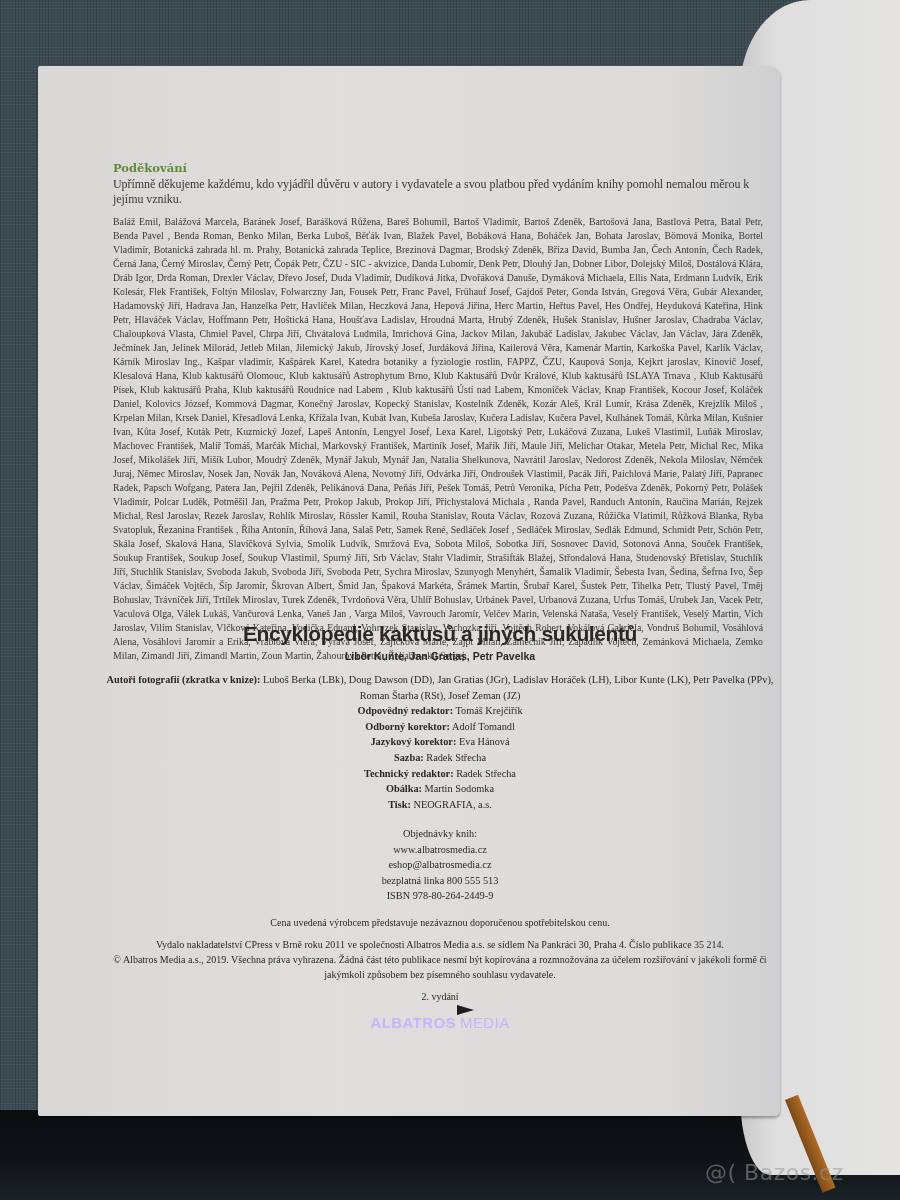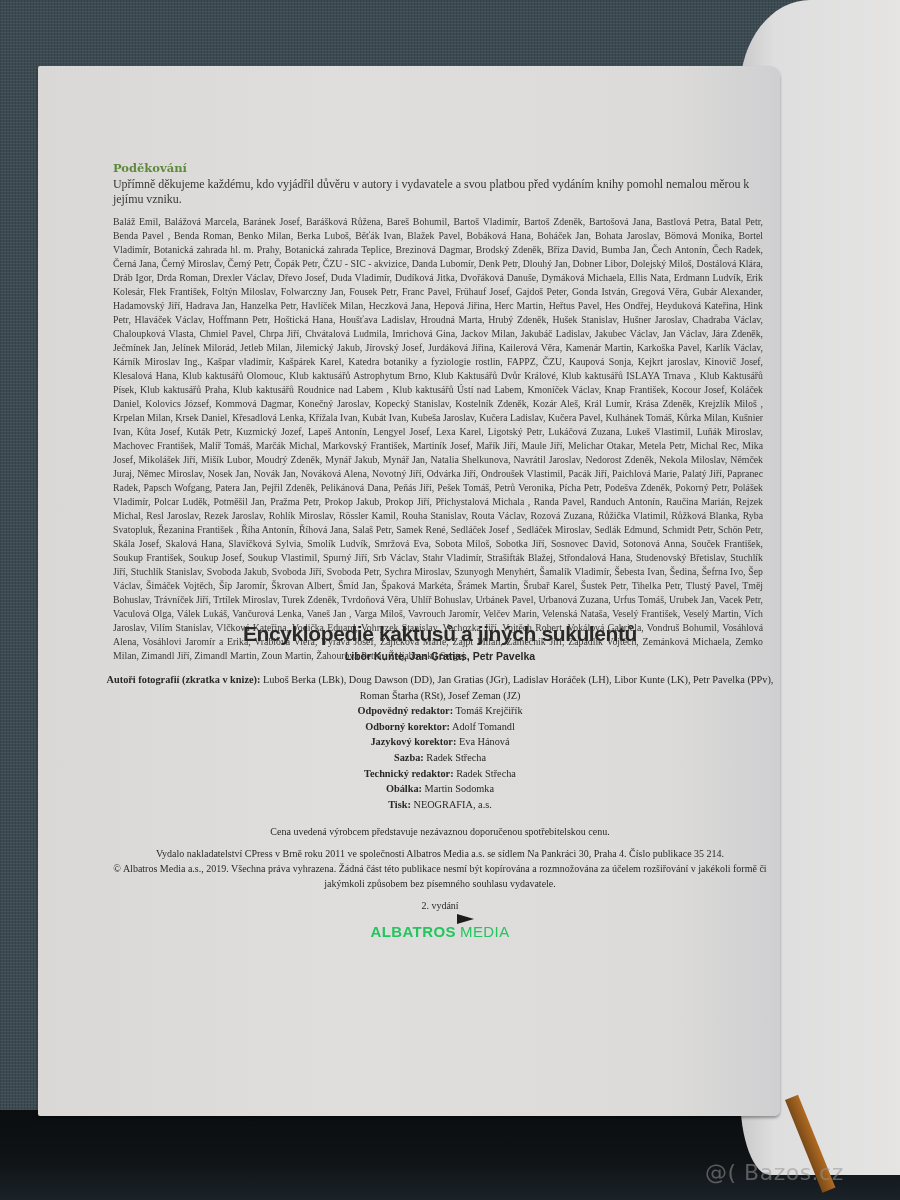--- a/index.html
+++ b/index.html
@@ -39,21 +39,21 @@
     .title-block { position: absolute; left: 100px; top: 620px; width: 680px; text-align: center; color: #2a2827; }
     .book-title { font-family: "Liberation Sans", sans-serif; font-weight: bold; font-size: 21px; letter-spacing: -0.4px; margin: 2px; }
     .authors { font-family: "Liberation Sans", sans-serif; font-weight: bold; font-size: 10.5px; margin: 4px 0 10px 0; text-align: center; }
     .credits { font-size: 10.3px; line-height: 15.6px; margin: 4px; }
     .credits b { font-weight: bold; }
     .credit-line { display: block; }
     .orders { margin-top: 14px; font-size: 10.3px; line-height: 15.4px; }
     .price-note { margin-top: 14px; font-size: 10px; text-align: center; }
     .publisher { margin-top: 9px; font-size: 10px; line-height: 15px; }
     .edition { margin-top: 9px; font-size: 10px; }
-    .logo { margin-top: 12px; display: inline-block; position: relative; font-family: "Liberation Sans", sans-serif; font-size: 15px; color: #22c55e; }
+    .logo { margin-top: 12px; display: inline-block; position: relative; font-family: "Liberation Sans", sans-serif; font-size: 15px; color: #c4b5fd; }
     .logo .bold { font-weight: 900; letter-spacing: 0.4px; }
     .logo .light { font-weight: normal; letter-spacing: 0.4px; }
     .logo-arrow {
       position: absolute; left: 87px; top: -9px; width: 0; height: 0;
       border-top: 5px solid transparent; border-bottom: 5px solid transparent;
       border-left: 17px solid #1d1c1c;
     }
     .watermark {
       position: absolute; left: 705px; top: 1160px;
       font-family: "DejaVu Sans", sans-serif; font-size: 22px; color: rgba(150,150,150,0.55);
@@ -83,20 +83,27 @@
     <span class="credit-line"><b>Autoři fotografií (zkratka v knize):</b> <span>Luboš Berka (LBk), Doug Dawson (DD), Jan Gratias (JGr), Ladislav Horáček (LH), Libor Kunte (LK), Petr Pavelka (PPv), Roman Štarha (RSt), Josef Zeman (JZ)</span></span>
     <span class="credit-line"><b>Odpovědný redaktor:</b> <span>Tomáš Krejčiřík</span></span>
     <span class="credit-line"><b>Odborný korektor:</b> <span>Adolf Tomandl</span></span>
     <span class="credit-line"><b>Jazykový korektor:</b> <span>Eva Hánová</span></span>
     <span class="credit-line"><b>Sazba:</b> <span>Radek Střecha</span></span>
     <span class="credit-line"><b>Technický redaktor:</b> <span>Radek Střecha</span></span>
     <span class="credit-line"><b>Obálka:</b> <span>Martin Sodomka</span></span>
     <span class="credit-line"><b>Tisk:</b> <span>NEOGRAFIA, a.s.</span></span>
   </div>
 
+  <div class="orders">
+    <div>Objednávky knih:</div>
+    <div>www.albatrosmedia.cz</div>
+    <div>eshop@albatrosmedia.cz</div>
+    <div>bezplatná linka 800 555 513</div>
+    <div>ISBN 978-80-264-2449-9</div>
+  </div>
 
   <div class="price-note">Cena uvedená výrobcem představuje nezávaznou doporučenou spotřebitelskou cenu.</div>
 
   <div class="publisher">
     <div>Vydalo nakladatelství CPress v Brně roku 2011 ve společnosti Albatros Media a.s. se sídlem Na Pankráci 30, Praha 4. Číslo publikace 35 214.</div>
     <div>© Albatros Media a.s., 2019. Všechna práva vyhrazena. Žádná část této publikace nesmí být kopírována a rozmnožována za účelem rozšiřování v jakékoli formě či jakýmkoli způsobem bez písemného souhlasu vydavatele.</div>
   </div>
 
   <div class="edition">2. vydání</div>
 

